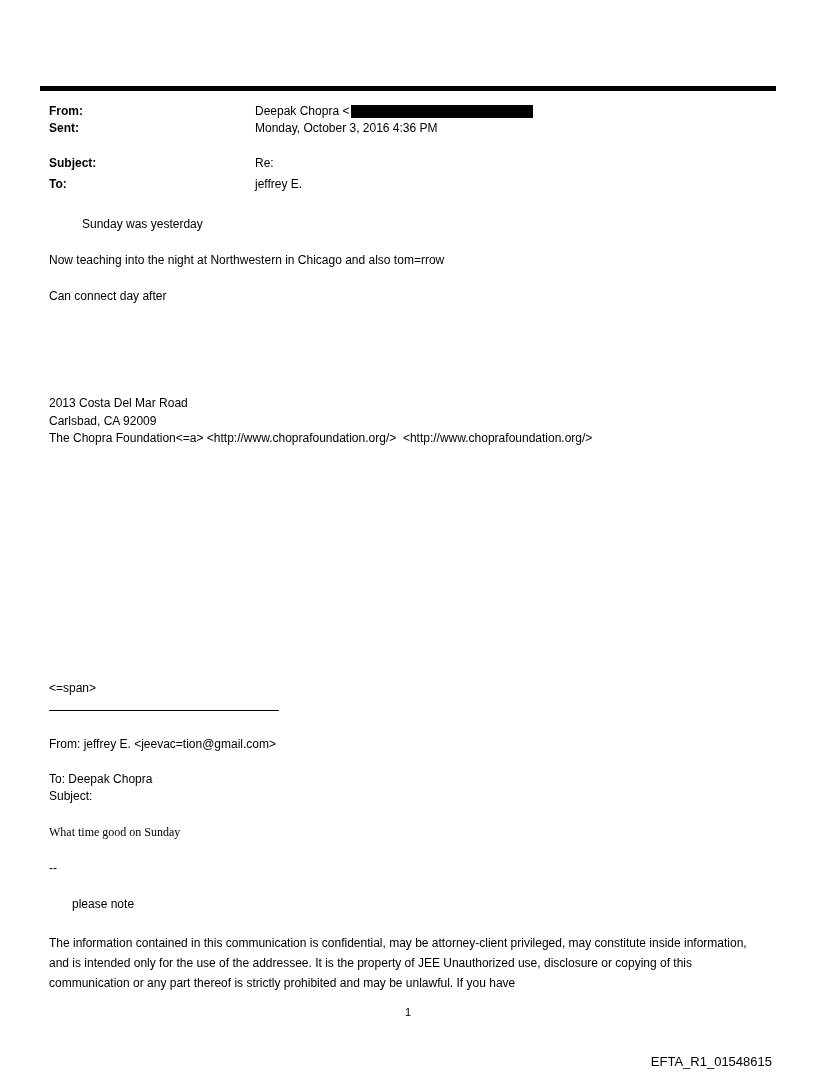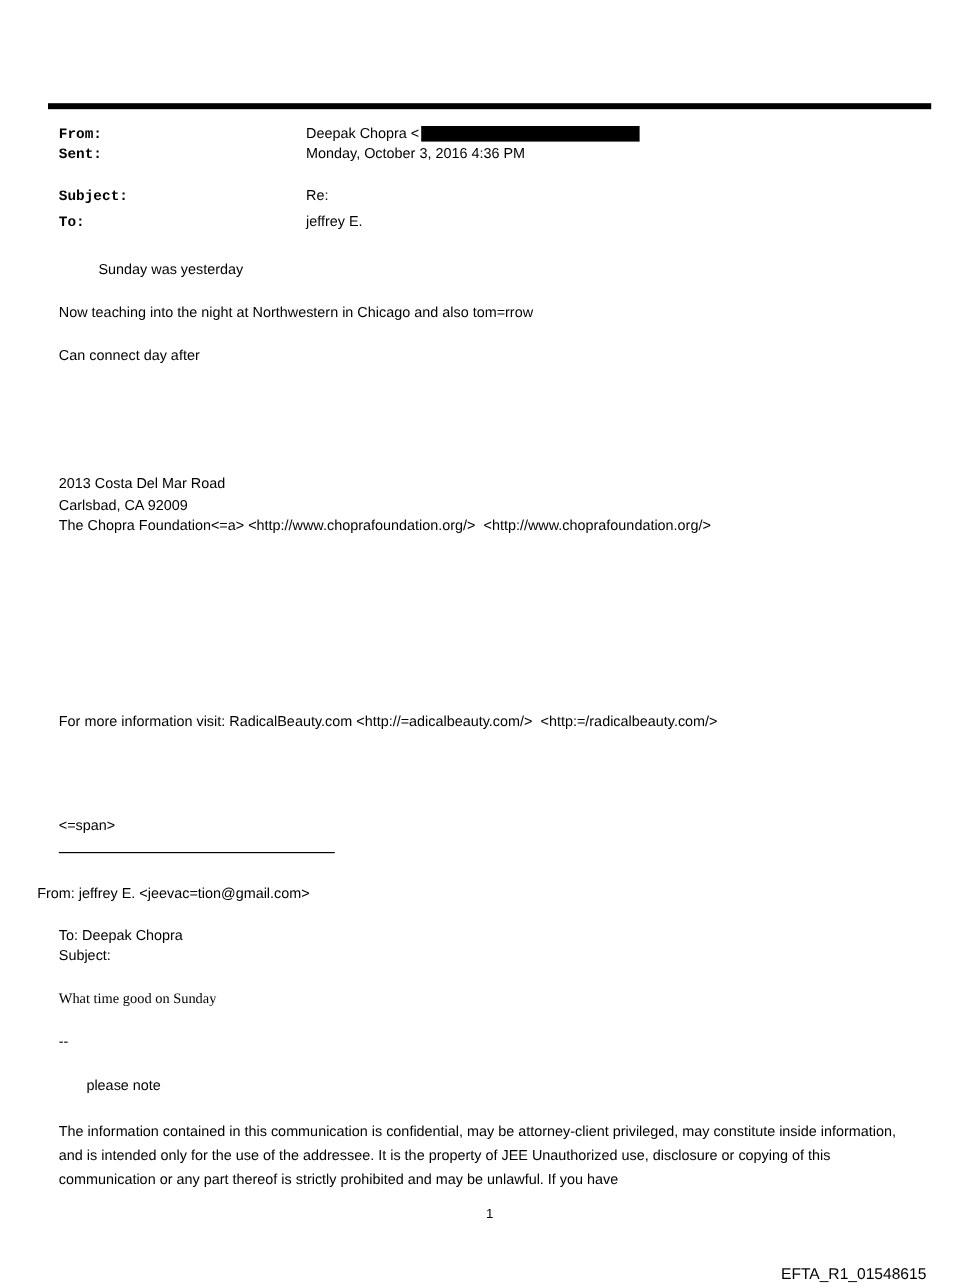--- a/index.html
+++ b/index.html
@@ -15,21 +15,21 @@
     line-height: 1.25;
   }
   .abs { position: absolute; white-space: pre-wrap; }
   .top-rule {
     position: absolute;
     left: 40px; top: 86px;
     width: 736px; height: 5px;
     background: #000;
   }
   .hdr-row { position: absolute; left: 49px; }
-  .hdr-label { display: inline-block; width: 206px; font-weight: bold; font-family: Liberation Mono, monospace; }
+  .hdr-label { display: inline-block; width: 206px; font-weight: bold; }
   .redaction {
     display: inline-block;
     width: 182px; height: 13px;
     background: #000;
     vertical-align: text-bottom;
     margin-left: 2px;
   }
   .quote-divider {
     position: absolute;
     left: 49px; top: 710px;
@@ -61,27 +61,26 @@
   </div>
 
   <div class="abs" style="left:49px; top:217px;margin-left:33px;">Sunday was yesterday</div>
   <div class="abs" style="left:49px; top:253px;">Now teaching into the night at Northwestern in Chicago and also tom=rrow</div>
   <div class="abs" style="left:49px; top:289px;">Can connect day after</div>
 
   <div class="abs" style="left:49px; top:396px;">2013 Costa Del Mar Road</div>
   <div class="abs" style="left:49px; top:414px;">Carlsbad, CA 92009</div>
   <div class="abs" style="left:49px; top:431px;">The Chopra Foundation&lt;=a&gt; &lt;http://www.choprafoundation.org/&gt;  &lt;http://www.choprafoundation.org/&gt;</div>
 
-  <div class="abs" style="left:49px; top:594px;">For more information visit: RadicalBeauty.com &lt;http://=adicalbeauty.com/&gt;  &lt;http:=/radicalbeauty.com/&gt;</div>
 
   <div class="abs" style="left:49px; top:681px;text-align:right;">&lt;=span&gt;</div>
 
   <div class="quote-divider"></div>
 
-  <div class="abs" style="left:31px; top:737px;">From: jeffrey E. &lt;jeevac=tion@gmail.com&gt;</div>
+  <div class="abs" style="left:49px; top:737px;">From: jeffrey E. &lt;jeevac=tion@gmail.com&gt;</div>
   <div class="abs" style="left:49px; top:772px;">To: Deepak Chopra</div>
   <div class="abs" style="left:49px; top:789px;">Subject:</div>
 
   <div class="abs" style="left:49px; top:825px;font-family:Liberation Serif, serif;">What time good on Sunday</div>
   <div class="abs" style="left:49px; top:861px;">--</div>
   <div class="abs" style="left:72px; top:897px;">please note</div>
 
   <div class="abs disclaimer" style="left:49px; top:933px;">The information contained in this communication is confidential, may be attorney-client privileged, may constitute inside information, and is intended only for the use of the addressee. It is the property of JEE Unauthorized use, disclosure or copying of this communication or any part thereof is strictly prohibited and may be unlawful. If you have</div>
 
   <div class="abs page-number">1</div>

